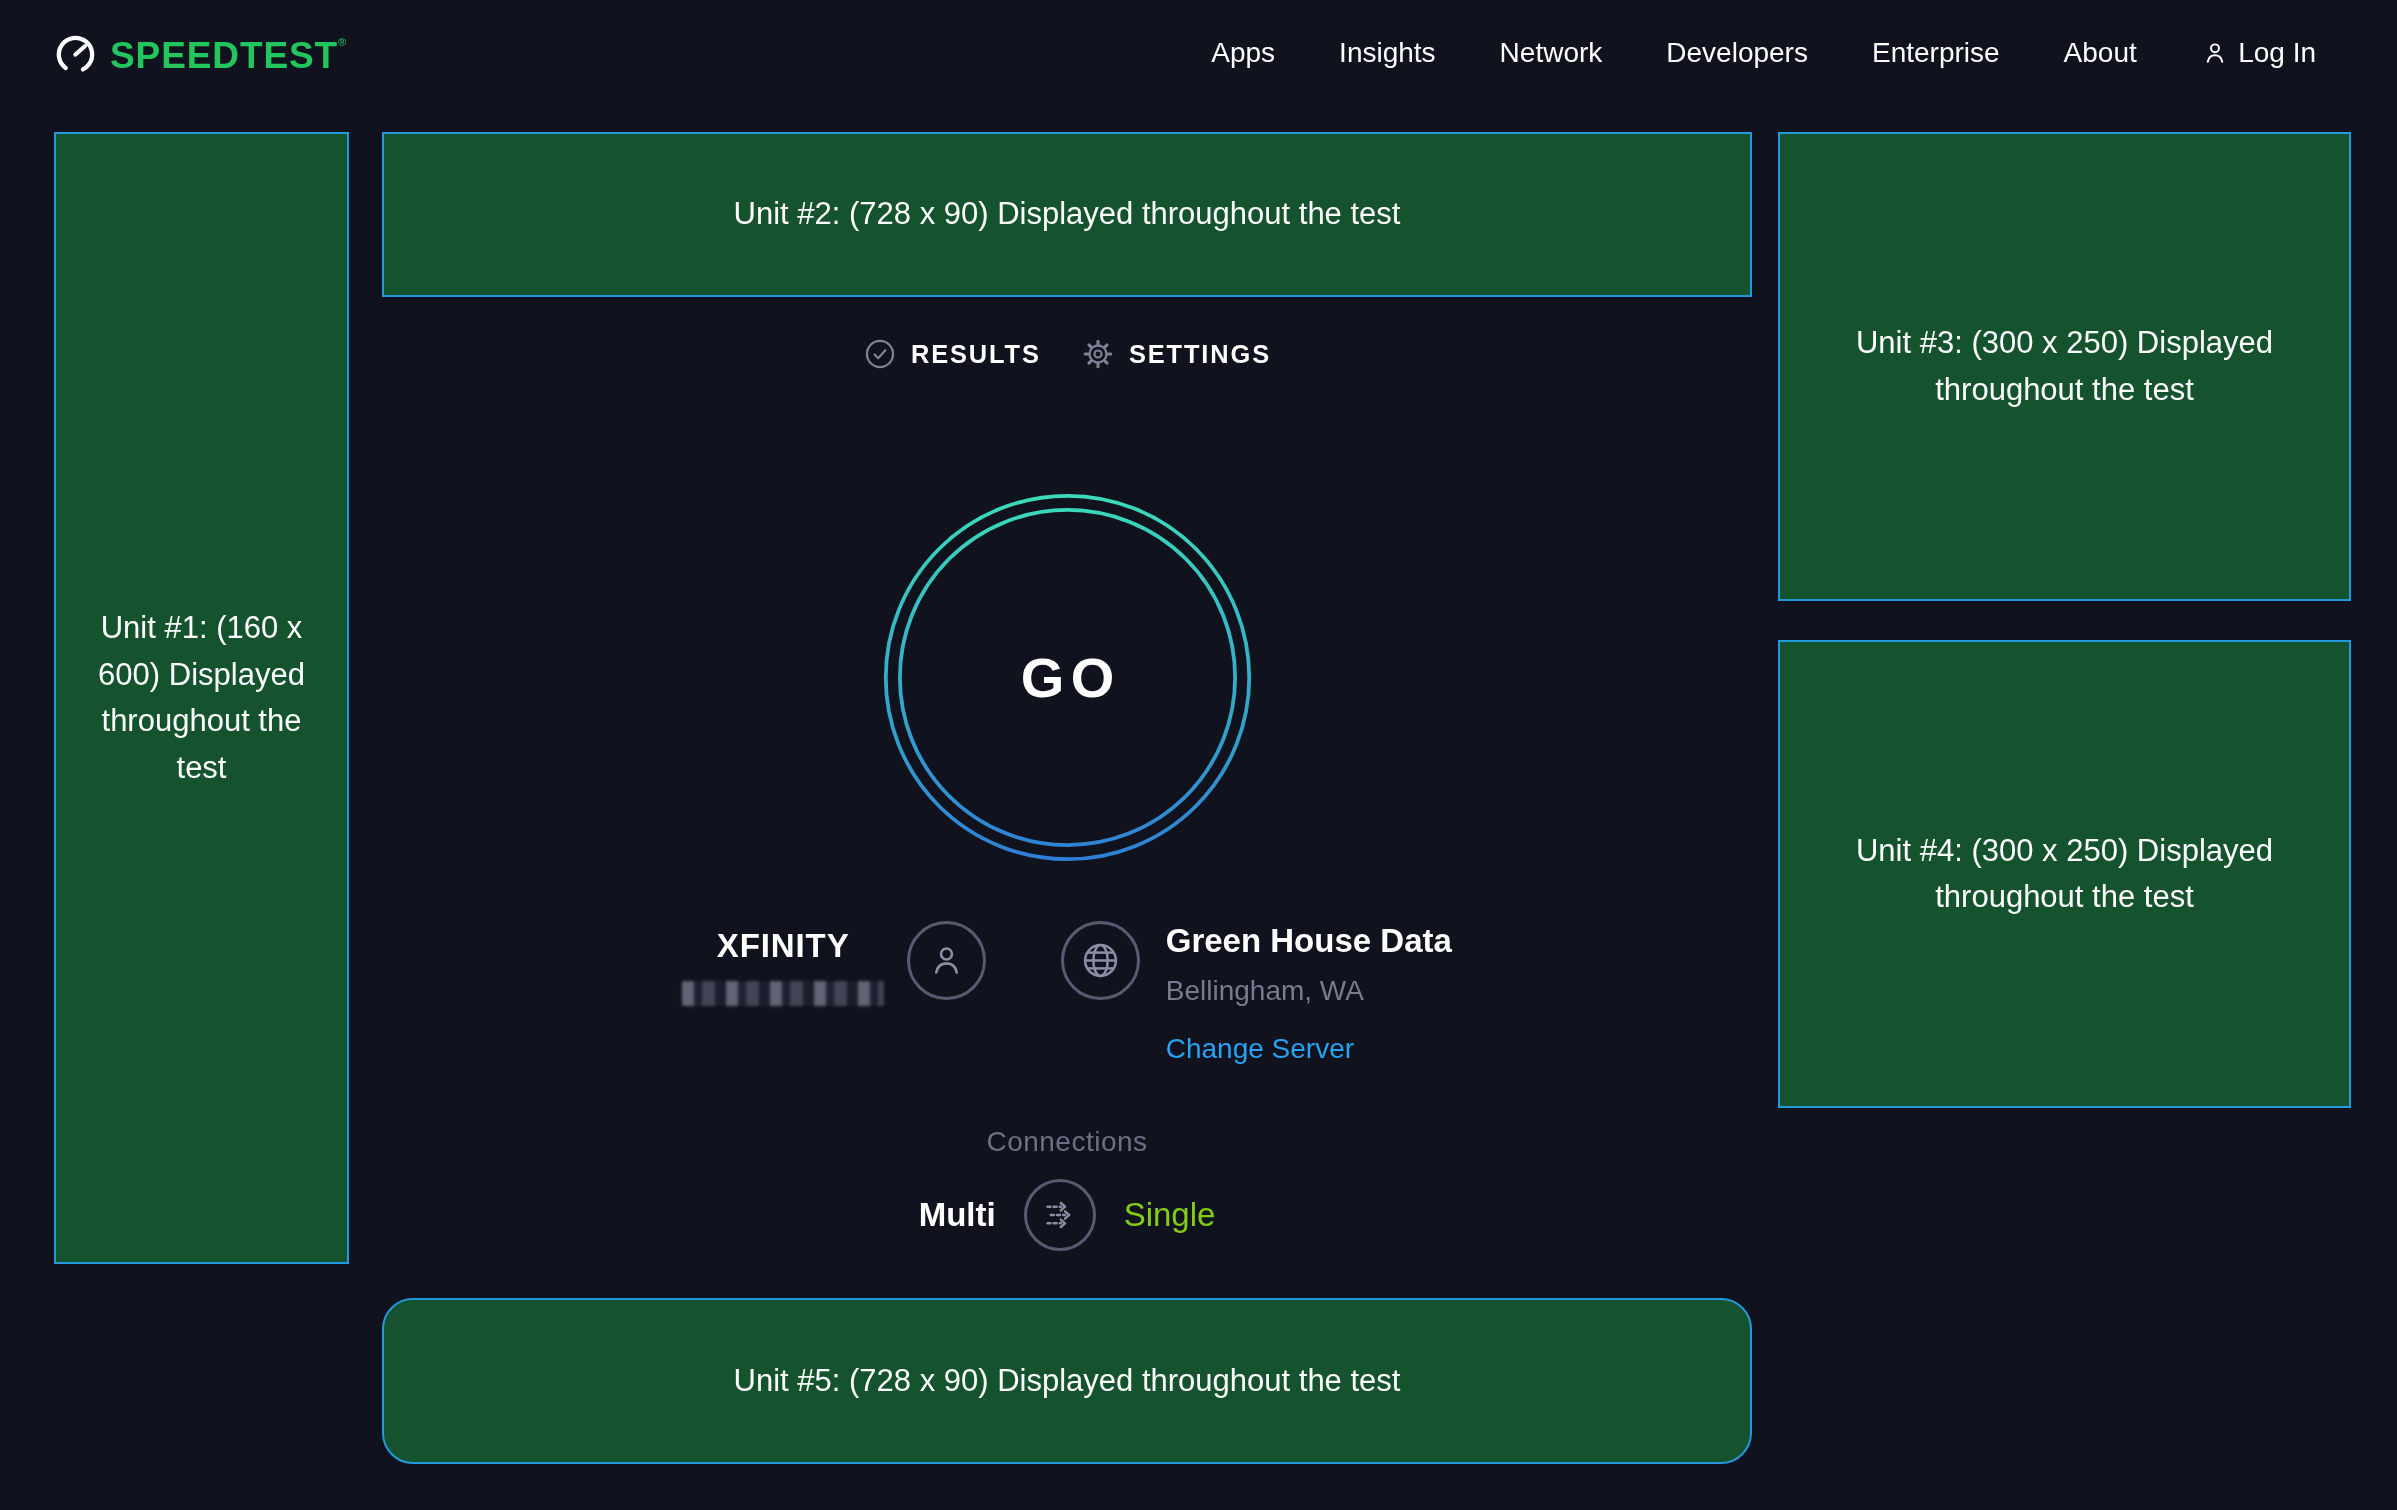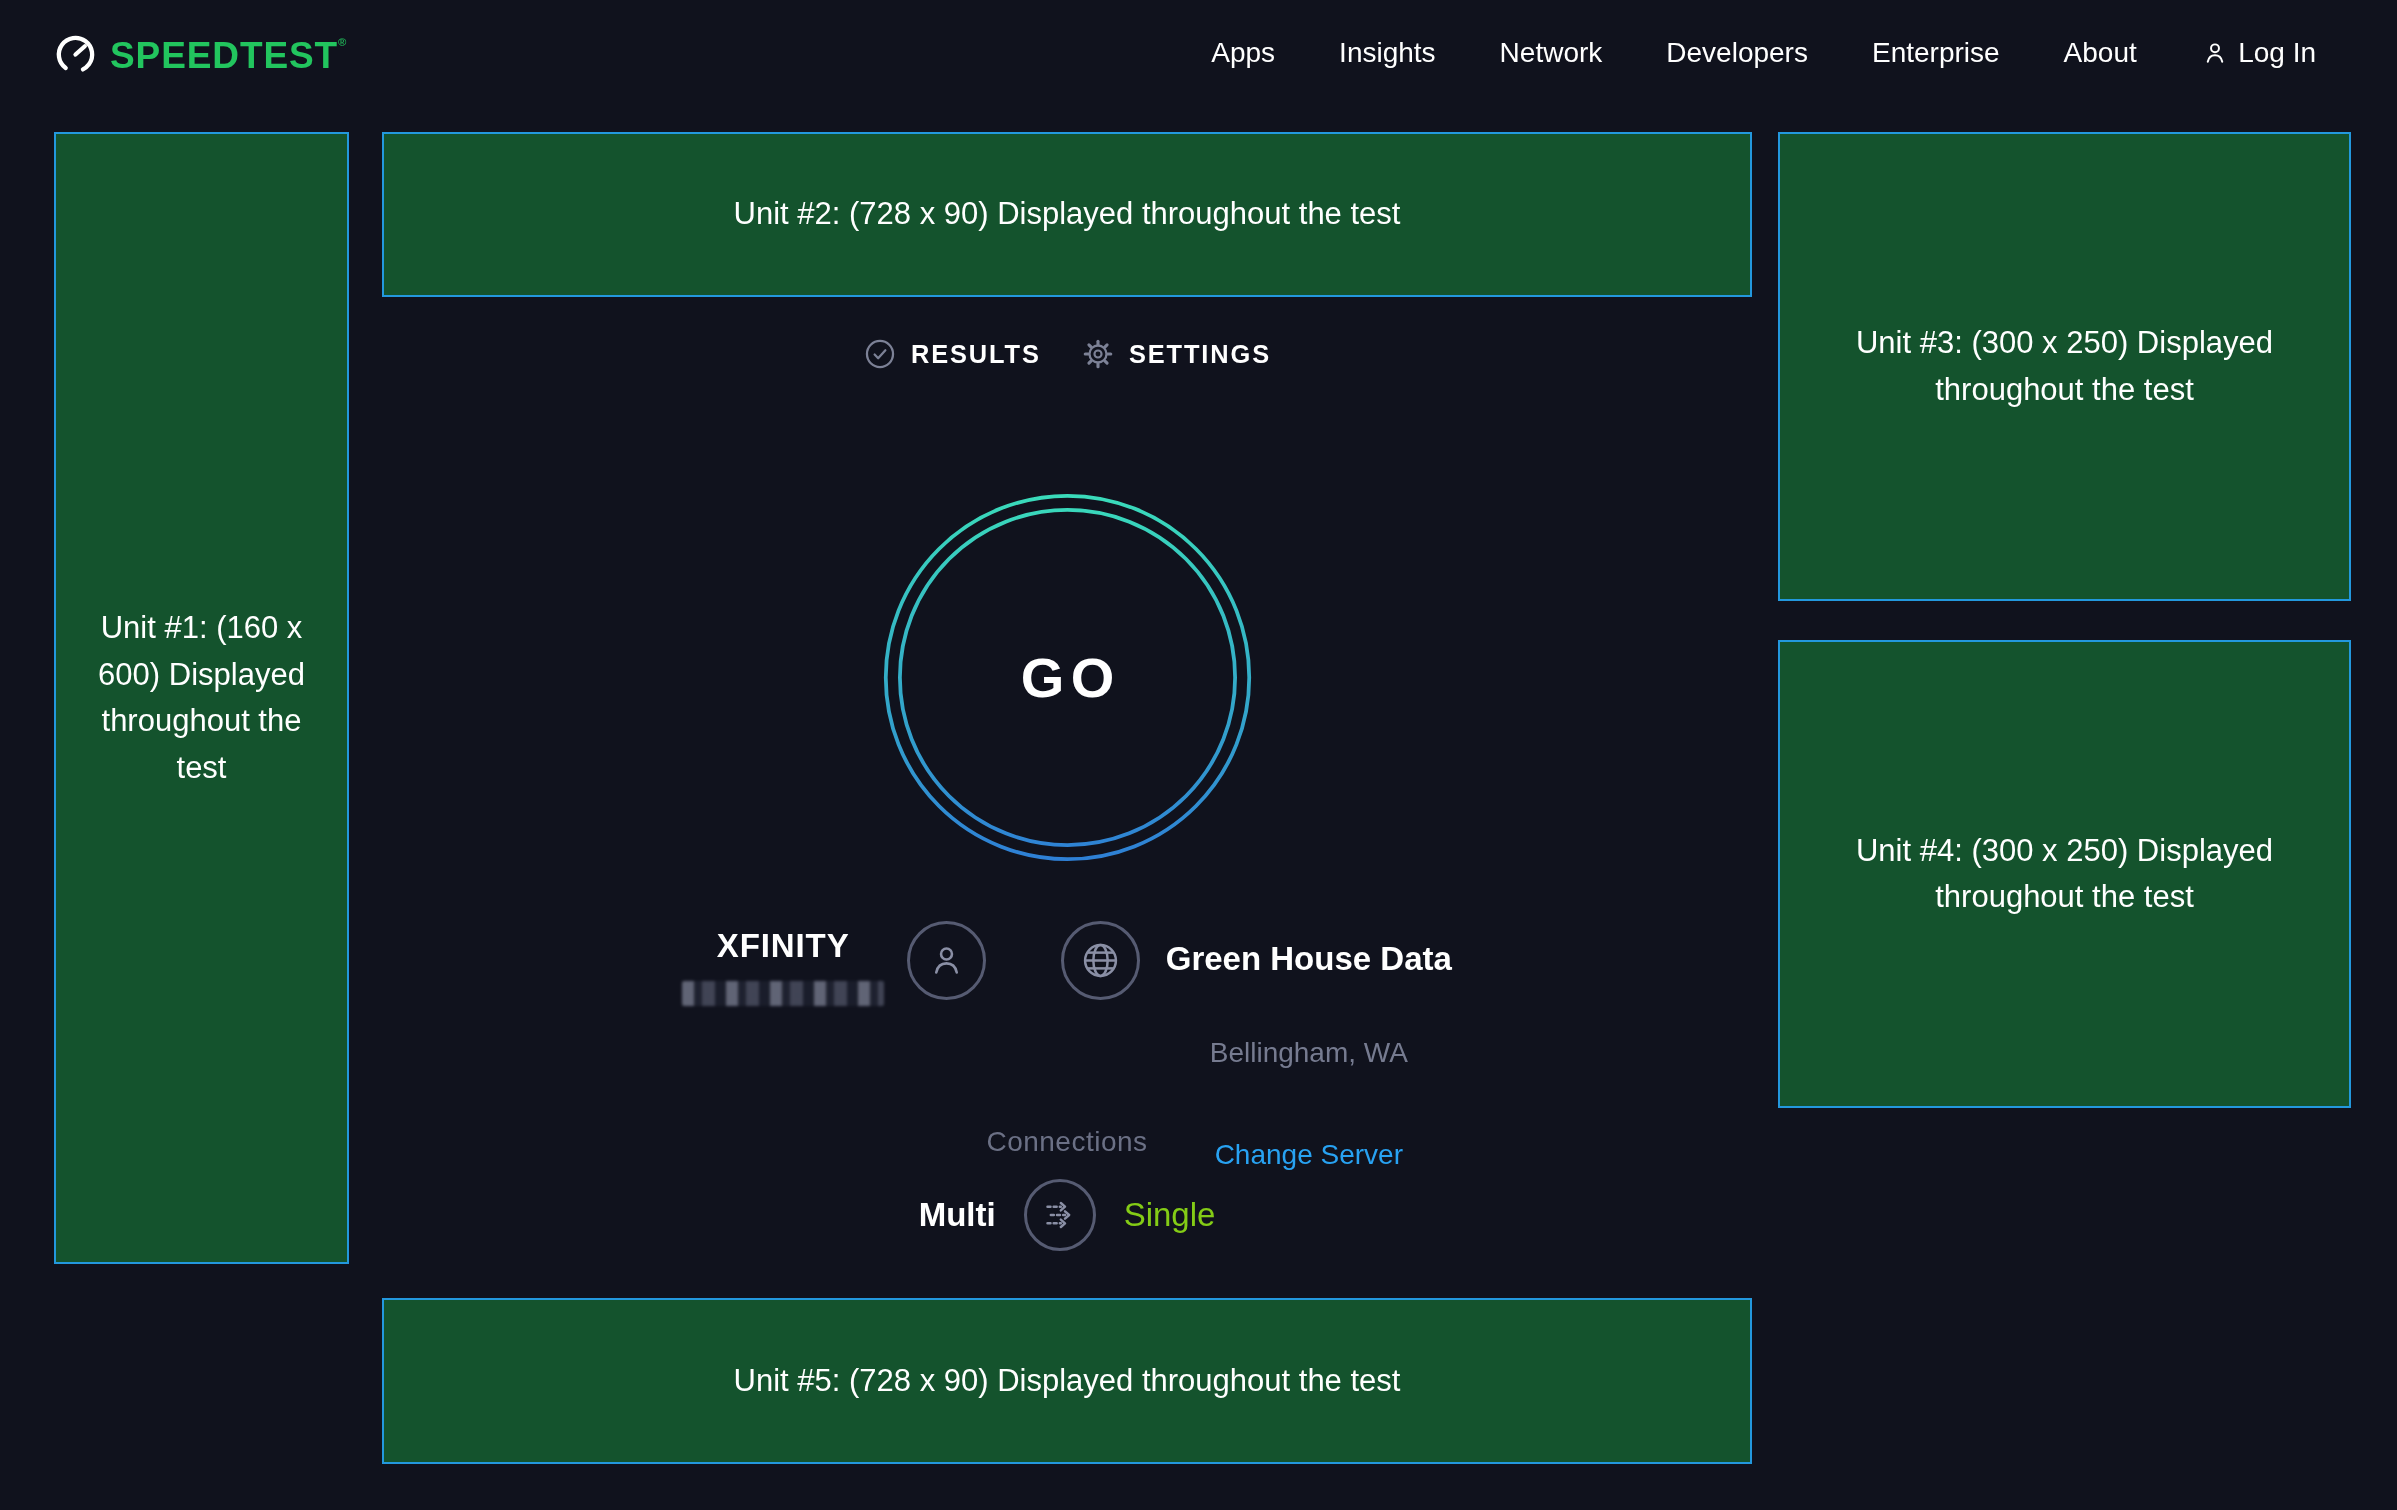--- a/index.html
+++ b/index.html
@@ -34,21 +34,21 @@
     border:2.8px solid #2398dd;
     display:flex; align-items:center; justify-content:center;
     text-align:center;
     font-size:31px; line-height:1.5; color:#fff; font-weight:400;
     cursor:pointer;
   }
   .ad-1 { left:54px;   top:132px;  width:295px;  height:1132px; padding:0 21px; }
   .ad-2 { left:382px;  top:132px;  width:1370px; height:165px; }
   .ad-3 { left:1778px; top:132px;  width:573px;  height:469px; padding:0 73px; }
   .ad-4 { left:1778px; top:640px;  width:573px;  height:468px; padding:0 73px; }
-  .ad-5 { left:382px;  top:1298px; width:1370px; height:166px; }
+  .ad-5 { left:382px;  top:1298px; width:1370px; height:166px;border-radius:31px; }
 
   
   .tabs {
     position:absolute; left:382px; top:337px; width:1370px;
     display:flex; justify-content:center; align-items:center; gap:40px;
   }
   .tab { display:flex; align-items:center; gap:14px; cursor:pointer; }
   .tab-label { font-size:25.4px; font-weight:700; letter-spacing:1.9px; color:#fff; }
   .tab svg { display:block; }
 
@@ -76,21 +76,21 @@
         rgba(70,76,98,.30) 12.2px 20px,
         rgba(128,133,158,.48) 20px 33px,
         rgba(52,57,78,.32) 33px 44px);
     filter: blur(1.5px);
   }
   .icon-circle {
     width:79px; height:79px; border:3.8px solid #565b72; border-radius:50%;
     display:flex; align-items:center; justify-content:center; flex:0 0 auto;
   }
   .server-group { display:flex; align-items:flex-start; gap:26px; }
-  .server-col { display:flex; flex-direction:column; align-items:center; margin-top:19px;gap:44px; }
+  .server-col { display:flex; flex-direction:column; align-items:flex-start; margin-top:1px; }
   .server-name { font-size:33px; font-weight:600; color:#fff; }
   .server-location { font-size:28px; color:#767b90; margin-top:15px; }
   .change-server { font-size:28px; font-weight:500; color:#28a2f2; margin-top:26px; cursor:pointer; }
 
   
   .connections { position:absolute; left:382px; top:1126px; width:1370px; text-align:center; }
   .connections-label { font-size:28px; color:#6b7085; letter-spacing:0.5px; }
   .conn-row { margin-top:21px; display:flex; justify-content:center; align-items:center; gap:28px; }
   .mode { font-size:33px; }
   .mode-multi { color:#ffffff; font-weight:600; cursor:pointer; }

